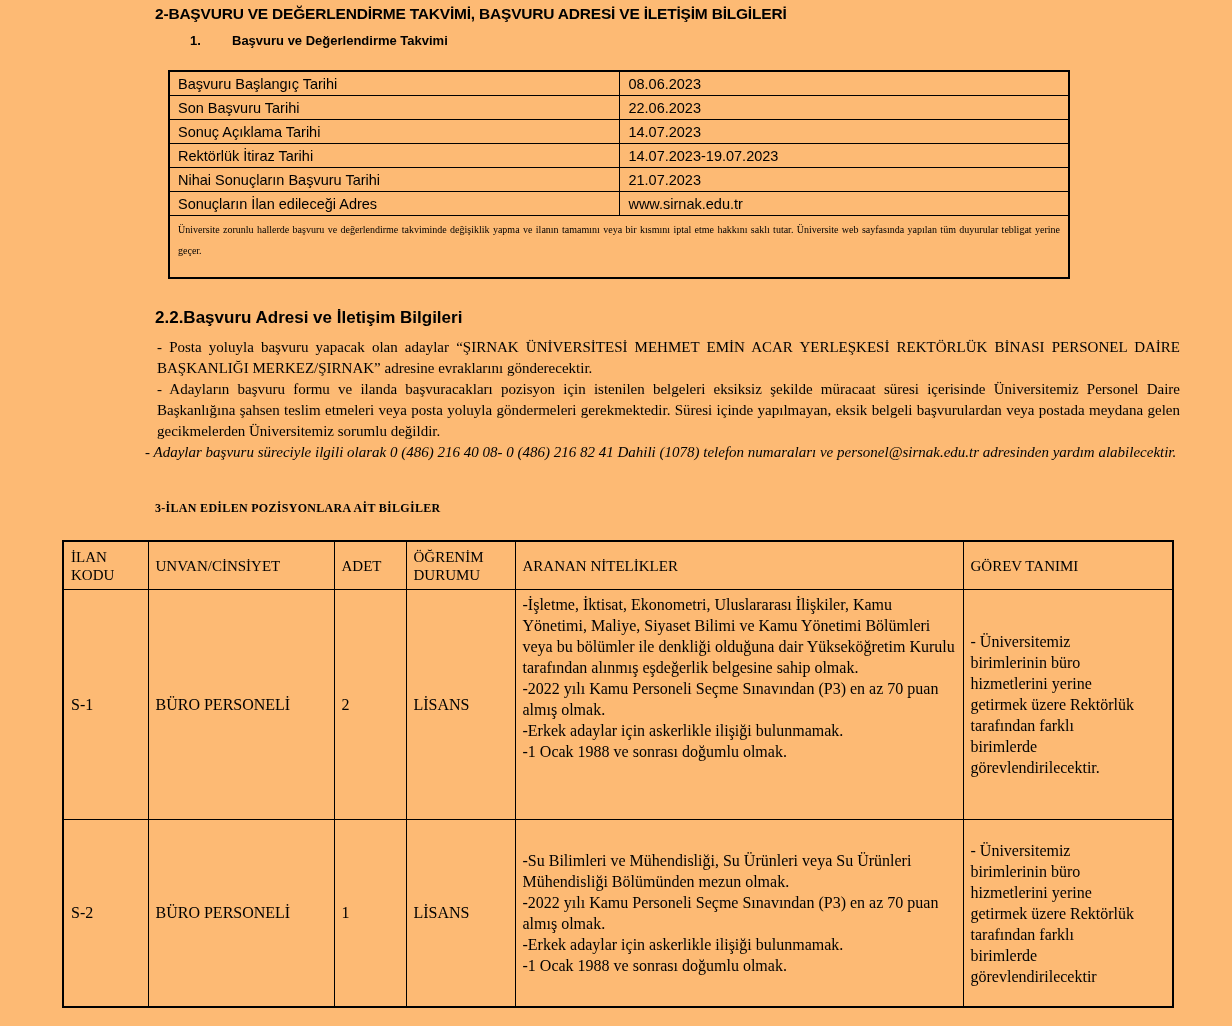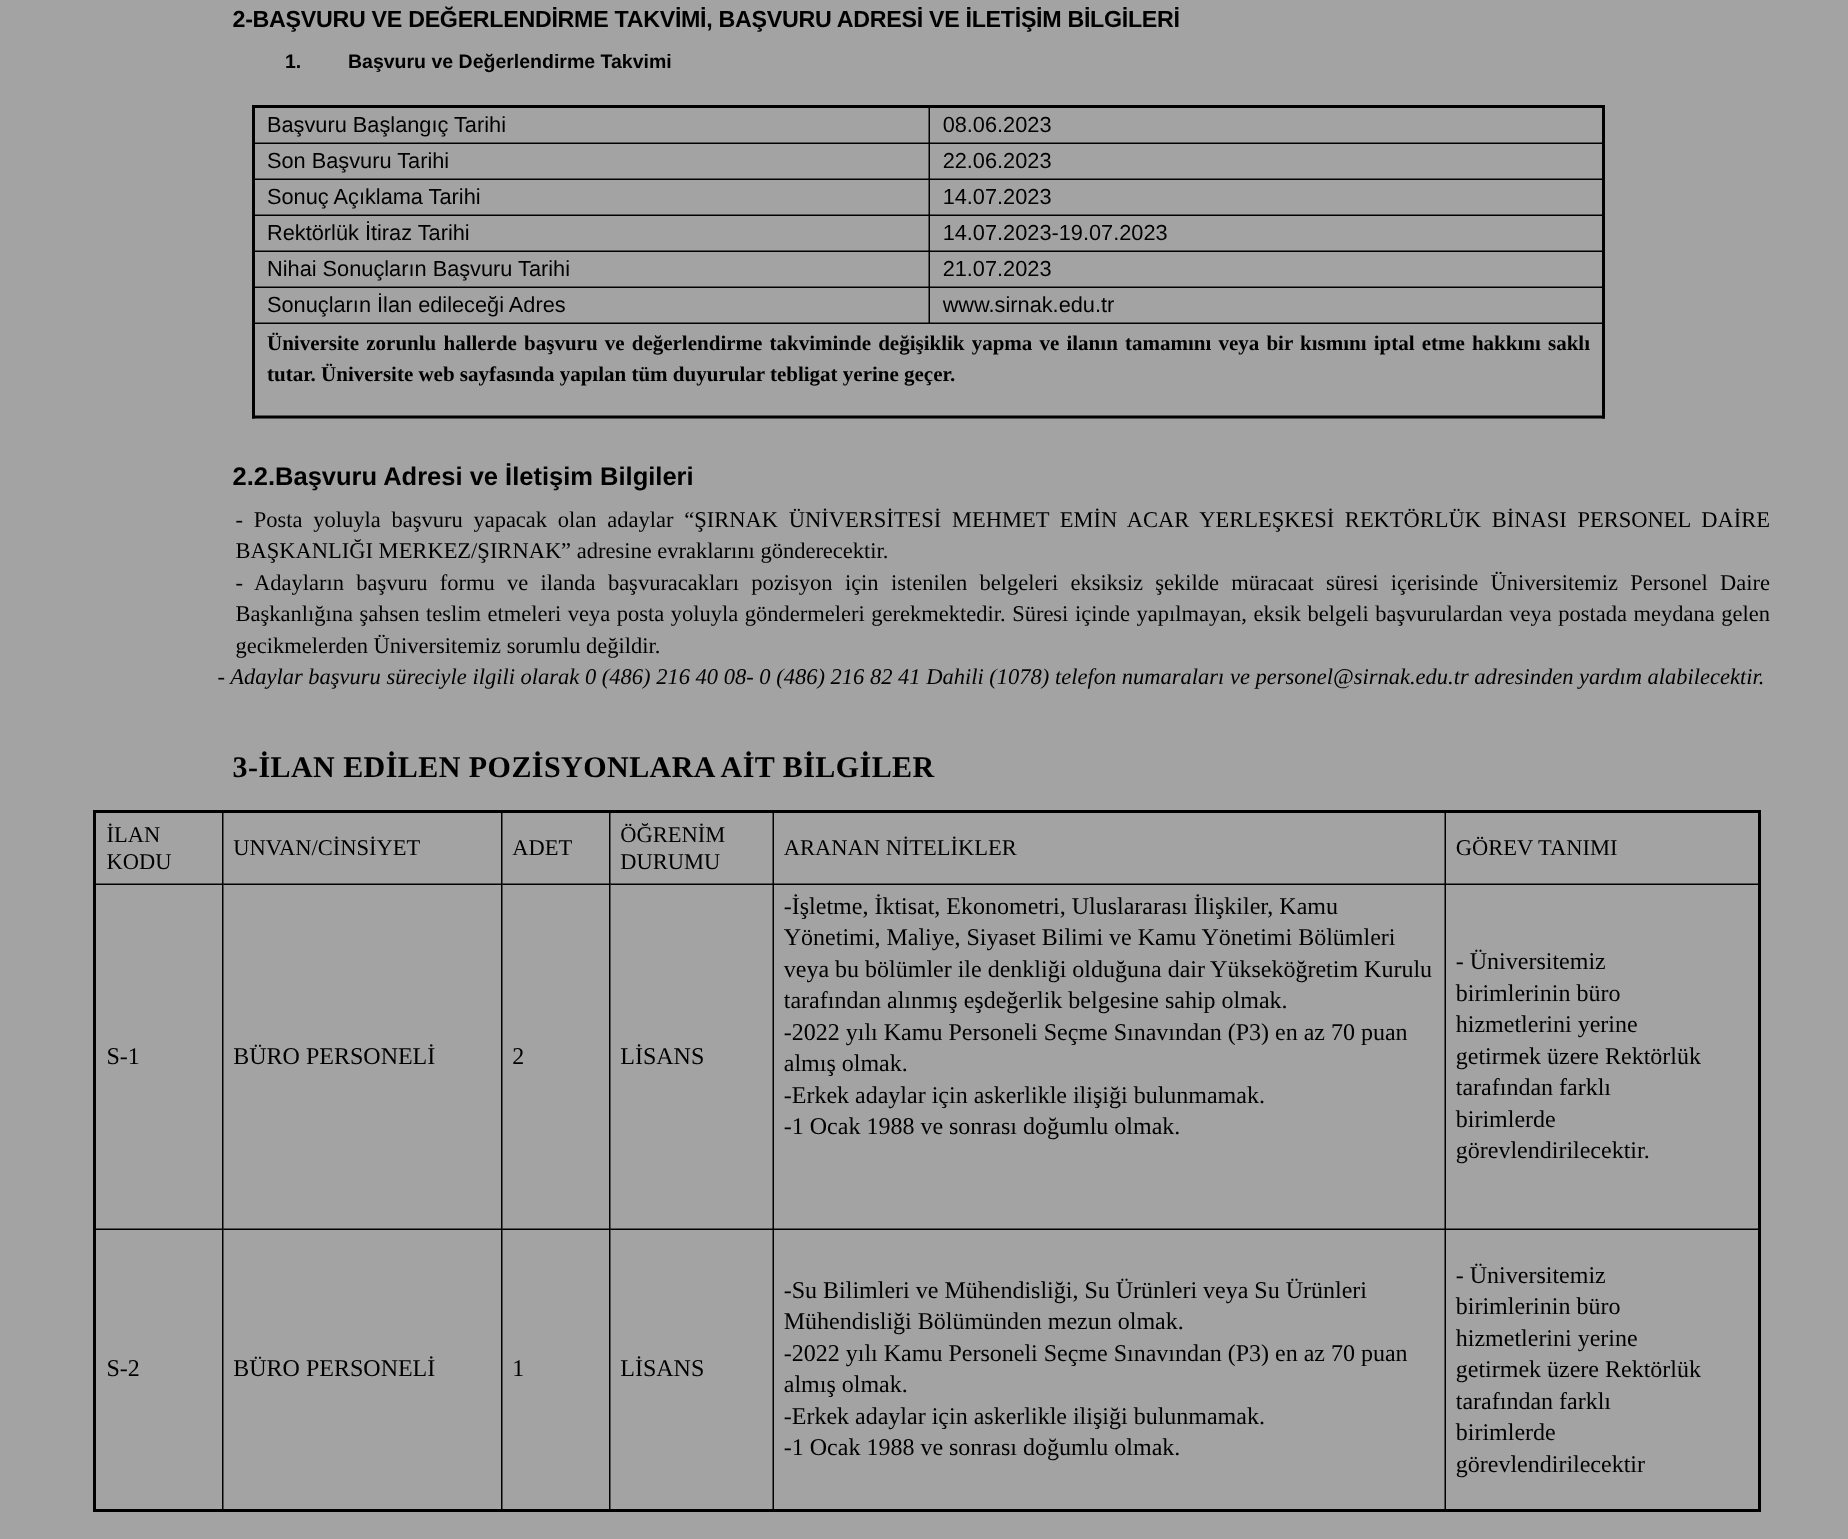--- a/index.html
+++ b/index.html
@@ -1,18 +1,18 @@
 <!DOCTYPE html>
 <html><head>
 <meta charset="utf-8">
 <style>
   html,body { margin:0; padding:0; background:#ffffff; }
   .page {
     position:relative; width:1232px; height:1026px;
-    background:#a3a3a3; color:#000; overflow:hidden;
+    background:#fdba74; color:#000; overflow:hidden;
     font-family:"Liberation Serif", serif;
   }
 
   
   .doc-title {
     position:absolute; left:155px; top:5px;
     font-family:"Liberation Sans", sans-serif;
     font-weight:bold; font-size:15.5px; letter-spacing:-0.2px;
     white-space:nowrap;
   }
@@ -28,43 +28,43 @@
     position:absolute; left:168px; top:70px;
     width:902px; border-collapse:collapse;
     font-family:"Liberation Sans", sans-serif; font-size:14.5px;
     border:2px solid #000;
   }
   .schedule td {
     border:1px solid #000; height:23px;
     padding:0 8px; vertical-align:middle;
   }
   .schedule td.note {
-    font-family:"Liberation Serif", serif; font-size:14px;
+    font-family:"Liberation Serif", serif; font-size:10px;
     line-height:21px; height:52px; padding:3px 8px 6px 8px;
-    text-align:justify; vertical-align:top;font-weight:bold;
+    text-align:justify; vertical-align:top;
   }
 
   .section-heading {
     position:absolute; left:155px; top:308px;
     font-family:"Liberation Sans", sans-serif;
     font-weight:bold; font-size:17px; white-space:nowrap;
   }
 
   .paragraphs {
     position:absolute; left:157px; top:337px; width:1023px;
     font-family:"Liberation Serif", serif; font-size:15px;
     line-height:21px; text-align:justify;
   }
   .paragraphs p { margin:0; }
   .paragraphs p.outdent { margin-left:-12px; padding-left:12px; text-indent:-12px;font-style:italic; }
 
   .positions-heading {
     position:absolute; left:155px; top:501px;
     font-family:"Liberation Serif", serif;
-    font-weight:bold; font-size:20px; letter-spacing:0.3px; white-space:nowrap;
+    font-weight:bold; font-size:12px; letter-spacing:0.3px; white-space:nowrap;
   }
 
   
   .positions {
     position:absolute; left:62px; top:540px;
     width:1110px; border-collapse:collapse;
     font-family:"Liberation Serif", serif; font-size:16px;
     border:2px solid #000; table-layout:fixed;
   }
   .positions th, .positions td {

